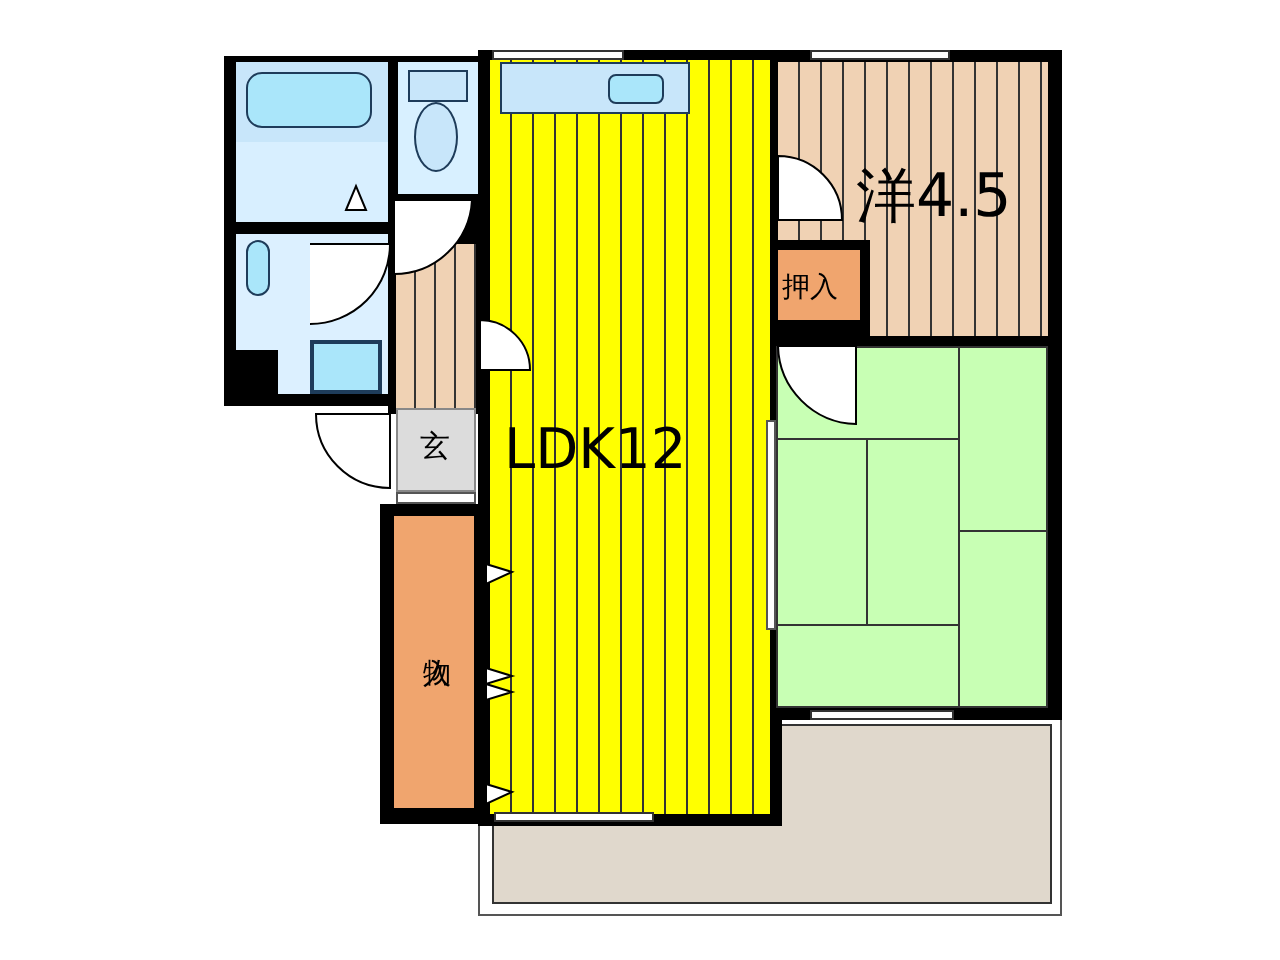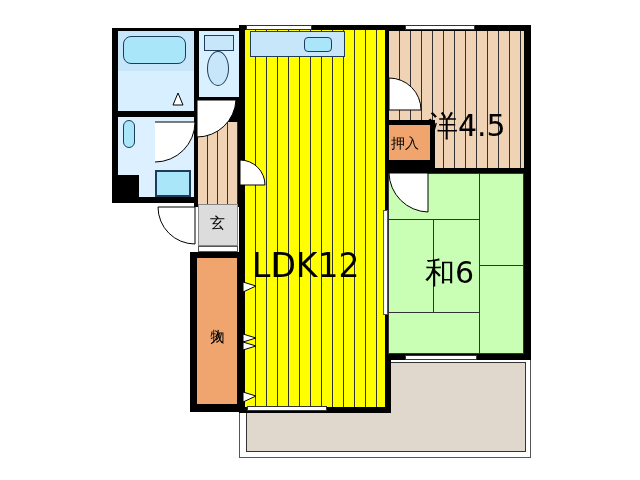--- a/index.html
+++ b/index.html
@@ -40,39 +40,38 @@
   <div class="label" style="left:210px;top:214px;font-size:15px;">玄</div>
 
   <div class="abs wall" style="left:190px;top:252px;width:52px;height:160px;"></div>
   <div class="abs" style="left:197px;top:258px;width:40px;height:146px;background:#f0a56e;"></div>
   <div class="label" style="left:209px;top:318px;font-size:14px;writing-mode:vertical-rl;">物入</div>
 
   <div class="abs wall" style="left:239px;top:25px;width:152px;height:388px;"></div>
   <div class="abs" style="left:245px;top:30px;width:140px;height:377px;background:repeating-linear-gradient(90deg,#ffff00 0,#ffff00 10px,#333 10px,#333 11px);"></div>
   <div class="abs" style="left:250px;top:31px;width:95px;height:26px;background:#c8e6fa;border:1px solid #1e3c5a;"></div>
   <div class="abs" style="left:304px;top:37px;width:28px;height:15px;background:#aae6fa;border:1px solid #1e3c5a;border-radius:4px;"></div>
-  <div class="label" style="left:252px;top:208px;font-size:33px;margin-top:38px;">LDK12</div>
+  <div class="label" style="left:252px;top:208px;font-size:28px;">LDK12</div>
 
   <div class="abs wall" style="left:385px;top:25px;width:146px;height:148px;"></div>
   <div class="abs" style="left:389px;top:31px;width:135px;height:137px;background:repeating-linear-gradient(90deg,#f0d2b4 0,#f0d2b4 10px,#333 10px,#333 11px);"></div>
-  <div class="label" style="left:428px;top:78px;font-size:30px;margin-top:28px;">洋4.5</div>
+  <div class="label" style="left:428px;top:78px;font-size:30px;">洋4.5</div>
 
   <div class="abs wall" style="left:385px;top:120px;width:50px;height:52px;"></div>
   <div class="abs" style="left:389px;top:125px;width:41px;height:35px;background:#f0a56e;"></div>
   <div class="label" style="left:391px;top:135px;font-size:14px;text-align:center;">押入</div>
 
   <div class="abs wall" style="left:385px;top:168px;width:146px;height:192px;"></div>
   <div class="abs" style="left:388px;top:173px;width:136px;height:181px;background:#c8ffb4;"></div>
   <div class="abs" style="left:388px;top:173px;width:92px;height:47px;border:1px solid #333;"></div>
   <div class="abs" style="left:388px;top:219px;width:46px;height:94px;border:1px solid #333;"></div>
   <div class="abs" style="left:433px;top:219px;width:47px;height:94px;border:1px solid #333;"></div>
   <div class="abs" style="left:388px;top:312px;width:92px;height:42px;border:1px solid #333;"></div>
   <div class="abs" style="left:479px;top:173px;width:45px;height:93px;border:1px solid #333;"></div>
   <div class="abs" style="left:479px;top:265px;width:45px;height:89px;border:1px solid #333;"></div>
-  <div class="label" style="left:425px;top:253px;font-size:30px;">和6</div>
 
   <div class="abs" style="left:246px;top:25px;width:66px;height:5px;background:#fff;border:1px solid #333;"></div>
   <div class="abs" style="left:405px;top:25px;width:70px;height:5px;background:#fff;border:1px solid #333;"></div>
   <div class="abs" style="left:247px;top:406px;width:80px;height:5px;background:#fff;border:1px solid #333;"></div>
   <div class="abs" style="left:405px;top:355px;width:72px;height:5px;background:#fff;border:1px solid #333;"></div>
   <div class="abs" style="left:383px;top:210px;width:5px;height:105px;background:#fff;border:1px solid #555;"></div>
 
 
   <svg width="640" height="480">
     <path d="M 155 122 L 195 122 A 40 40 0 0 1 155 162" fill="#fff" stroke="#000" stroke-width="1"></path>

